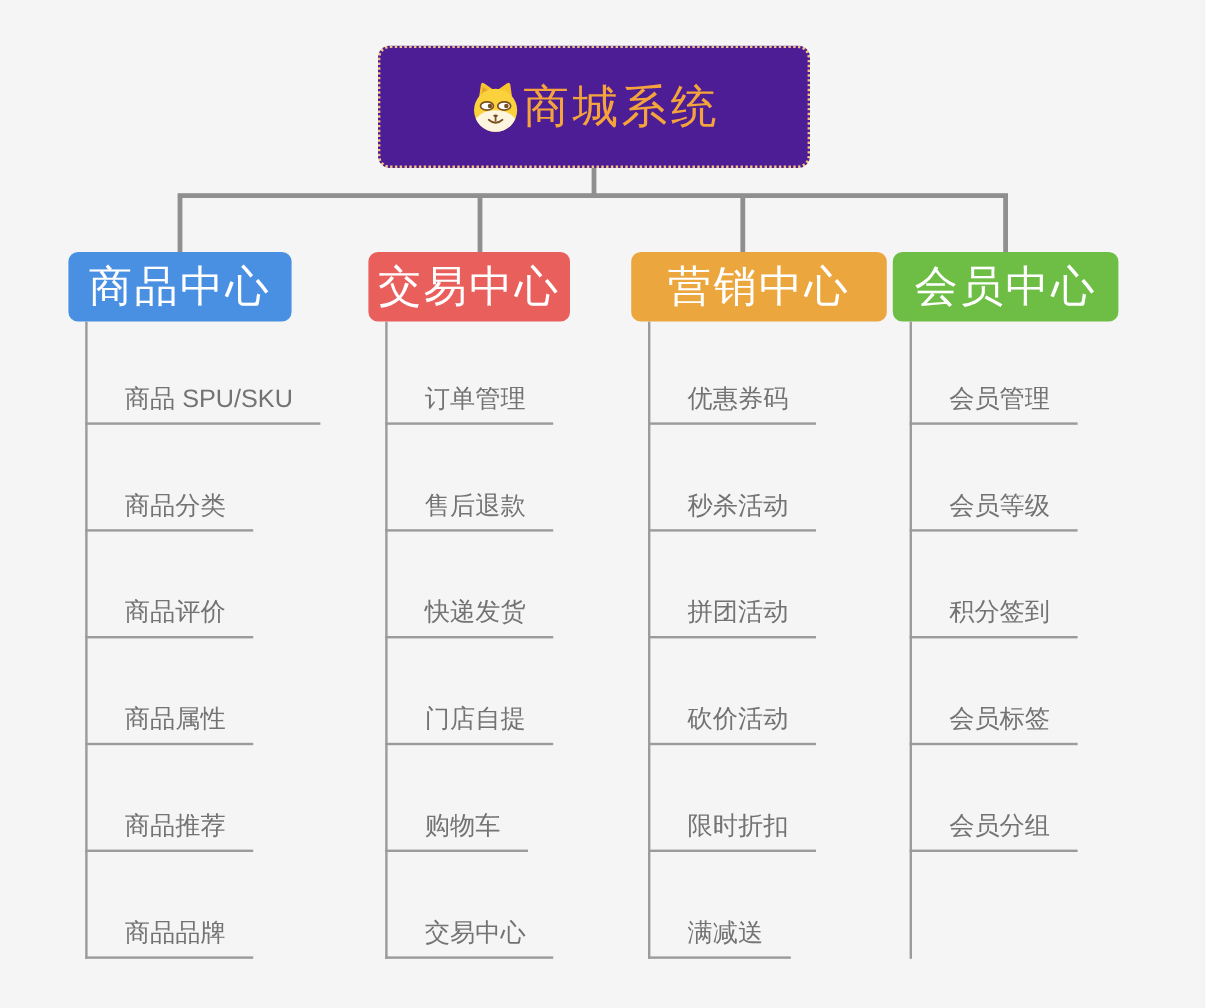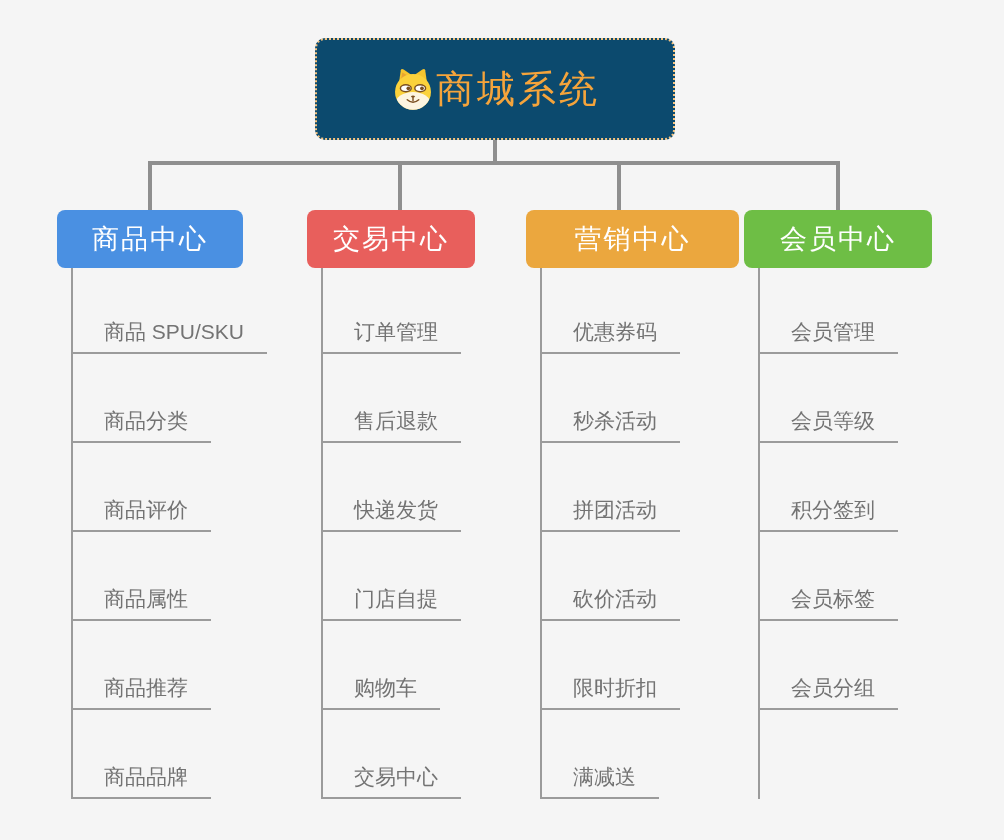--- a/index.html
+++ b/index.html
@@ -9,21 +9,21 @@
   }
   .canvas{
     position:relative;
     width:1004px;height:840px;
     background:#f5f5f5;
     overflow:hidden;
   }
   
   .root-node{
     position:absolute;left:315px;top:38px;width:360px;height:102px;
-    background:#0c4a6e;
+    background:#4c1d95;
     border:2px dotted #f6c480;
     border-radius:10px;
     box-sizing:border-box;
     display:flex;align-items:center;justify-content:center;
   }
   .root-title{
     color:#f5a43b;
     font-size:38px;
     letter-spacing:3px;
     white-space:nowrap;
@@ -33,21 +33,21 @@
   .root-stub{left:493px;top:140px;width:4px;height:23px;}
   .h-line{left:148px;top:161px;width:692px;height:4px;}
   .stub{top:165px;width:4px;height:45px;}
   .stub-0{left:148px;} .stub-1{left:398px;} .stub-2{left:617px;} .stub-3{left:836px;}
   
   .branch-box{
     position:absolute;top:210px;height:58px;
     border-radius:8px;
     display:flex;align-items:center;justify-content:center;
     color:#ffffff;
-    font-size:27px;
+    font-size:36px;
     letter-spacing:2px;
     box-sizing:border-box;
   }
   .bbox-0{left:57px;width:186px;}
   .bbox-1{left:307px;width:168px;}
   .bbox-2{left:526px;width:213px;}
   .bbox-3{left:744px;width:188px;}
   
   .spine{position:absolute;top:268px;width:2px;height:531px;background:#9b9b9b;}
   .spine-0{left:71px;} .spine-1{left:321px;} .spine-2{left:540px;} .spine-3{left:758px;}

